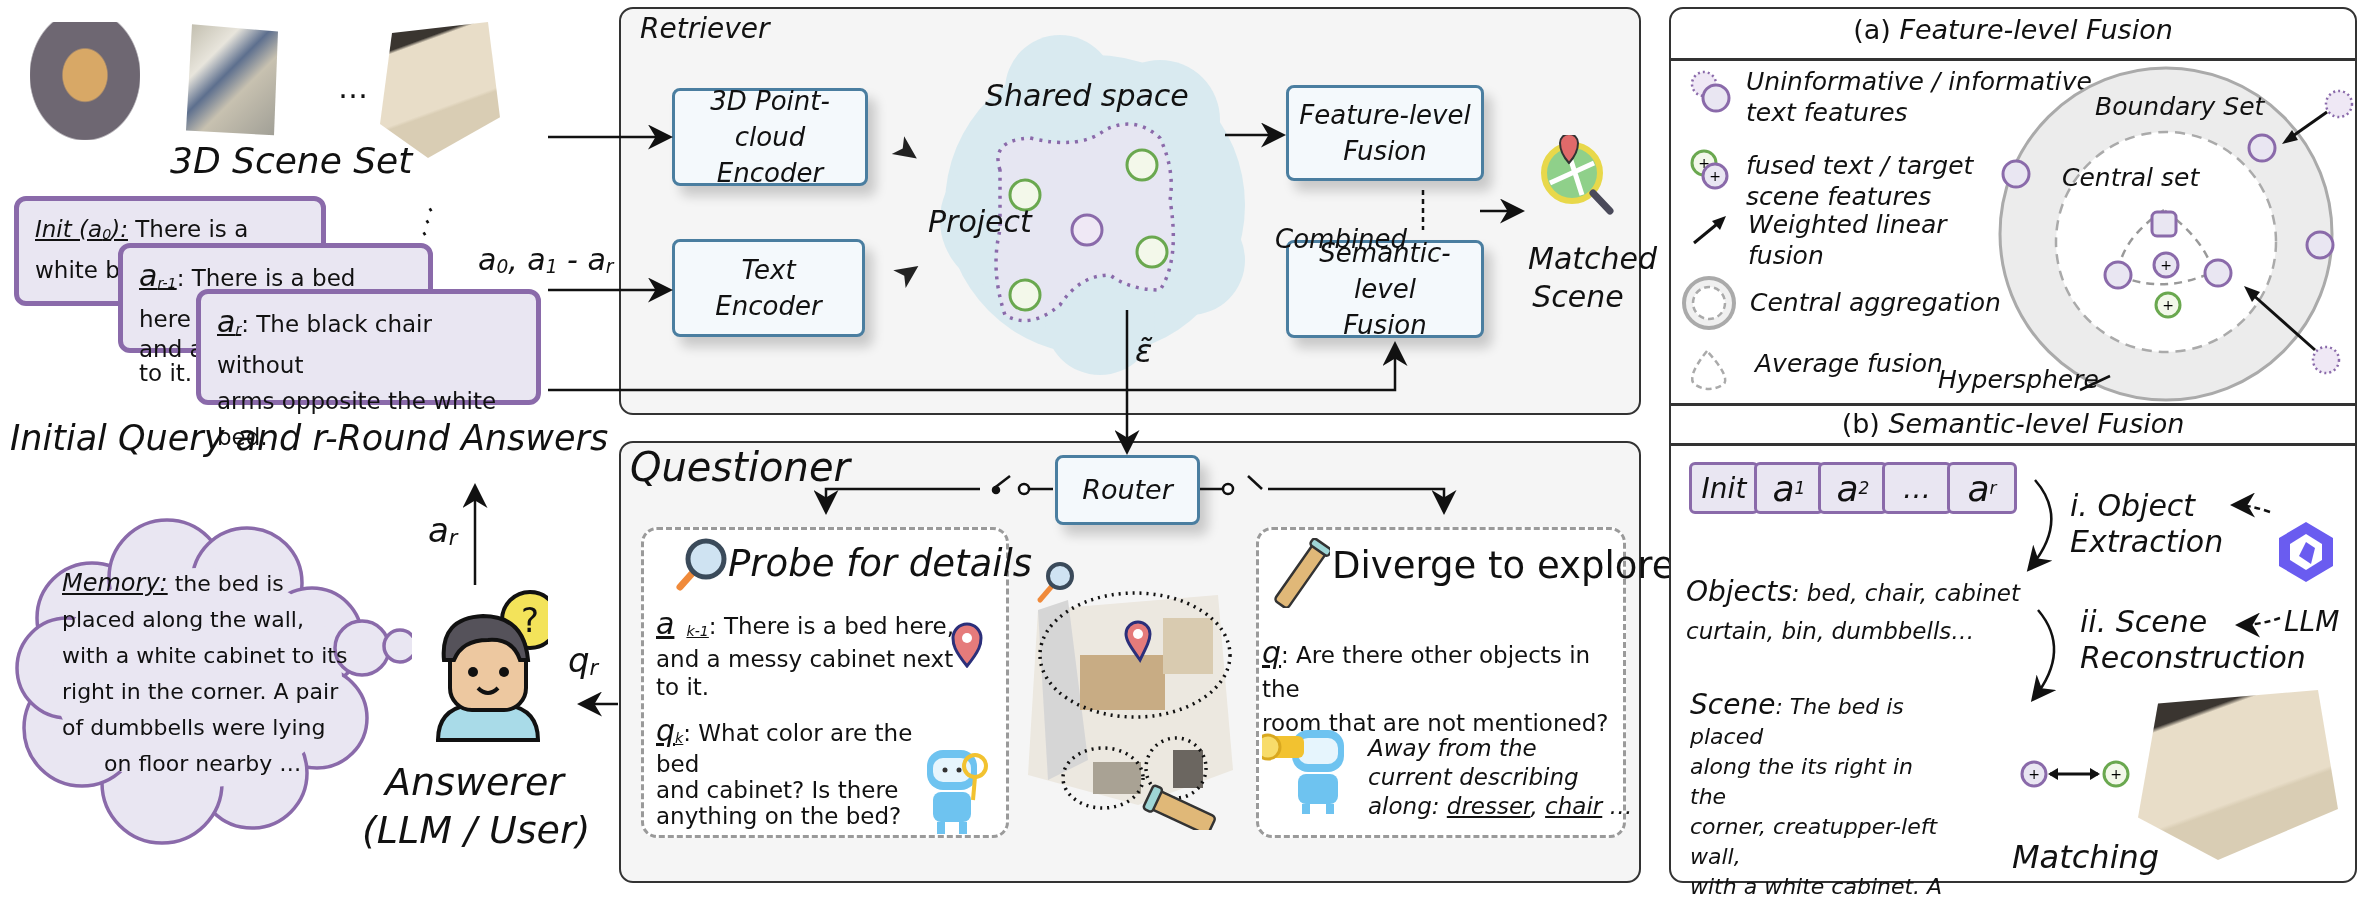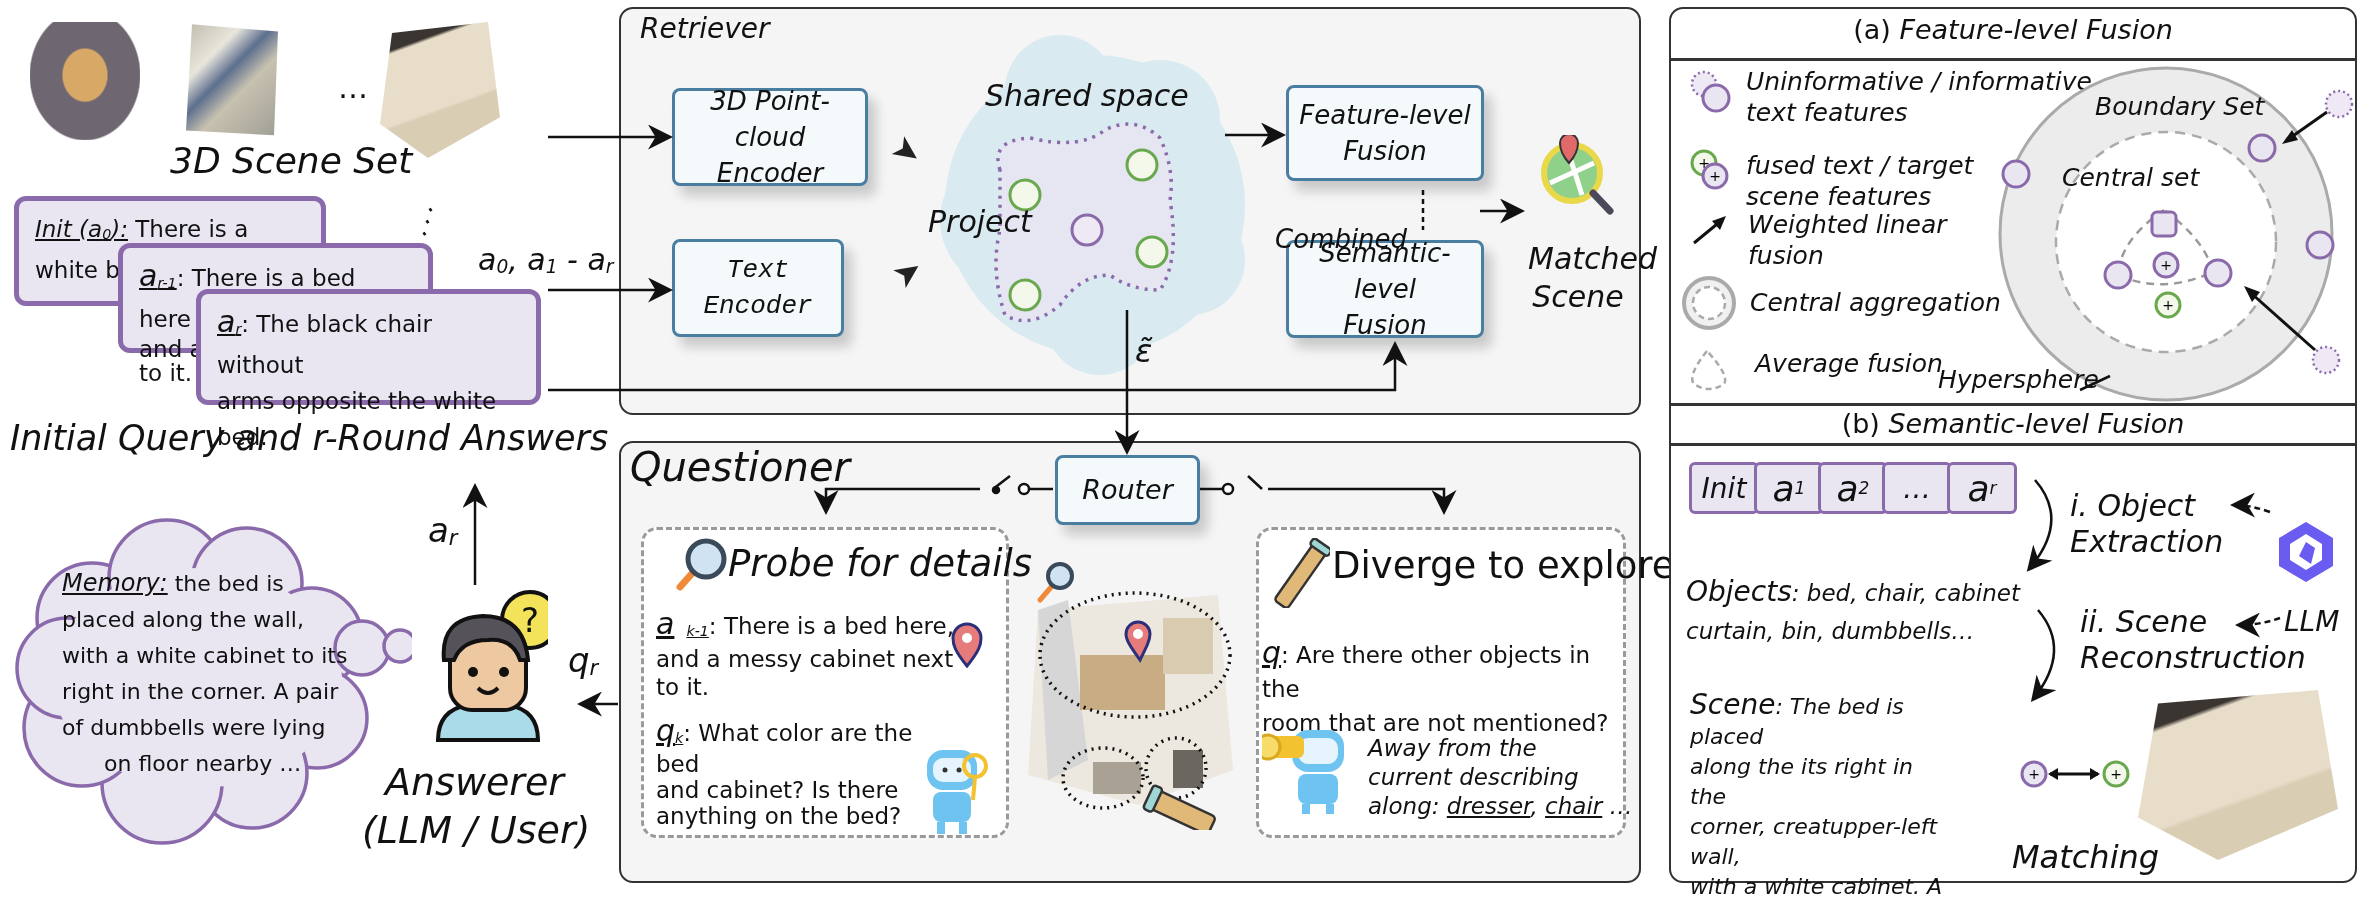--- a/index.html
+++ b/index.html
@@ -126,21 +126,21 @@
 
 <div class="panel retriever"></div>
 <div class="abs it" style="left:640px;top:12px;font-size:28px;">Retriever</div>
 
 <div class="box" style="left:672px;top:88px;width:196px;height:98px;">
   <div>
       <div>3D Point-cloud</div>
       <div>Encoder</div>
     </div>
 </div>
-<div class="box" style="left:672px;top:239px;width:172px;height:98px;font-family:Liberation Mono, monospace;">
+<div class="box" style="left:672px;top:239px;width:193px;height:98px;">
   <div>
       <div>Text</div>
       <div>Encoder</div>
     </div>
 </div>
 
 <svg class="abs" style="left:930px;top:30px;" width="330" height="350">
   <g fill="#d9eaf0">
     <ellipse cx="165" cy="175" rx="150" ry="150"></ellipse>
     <circle cx="130" cy="60" r="55"></circle>

